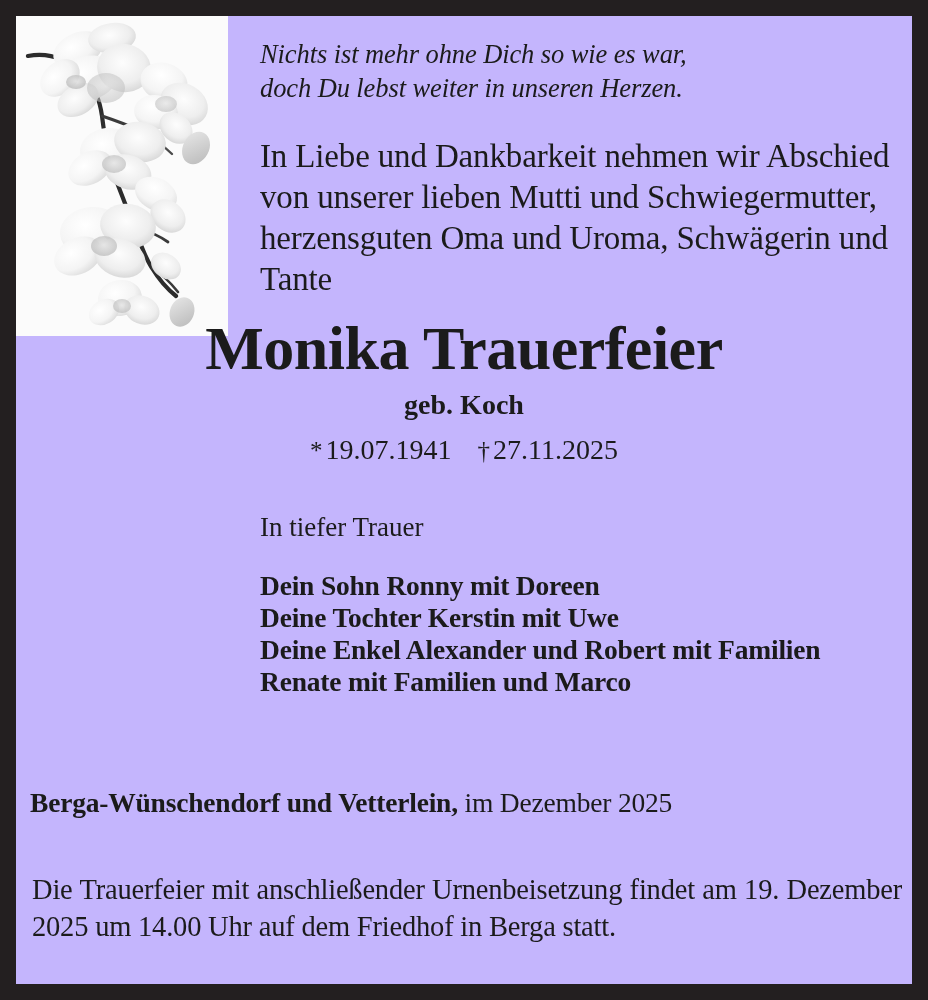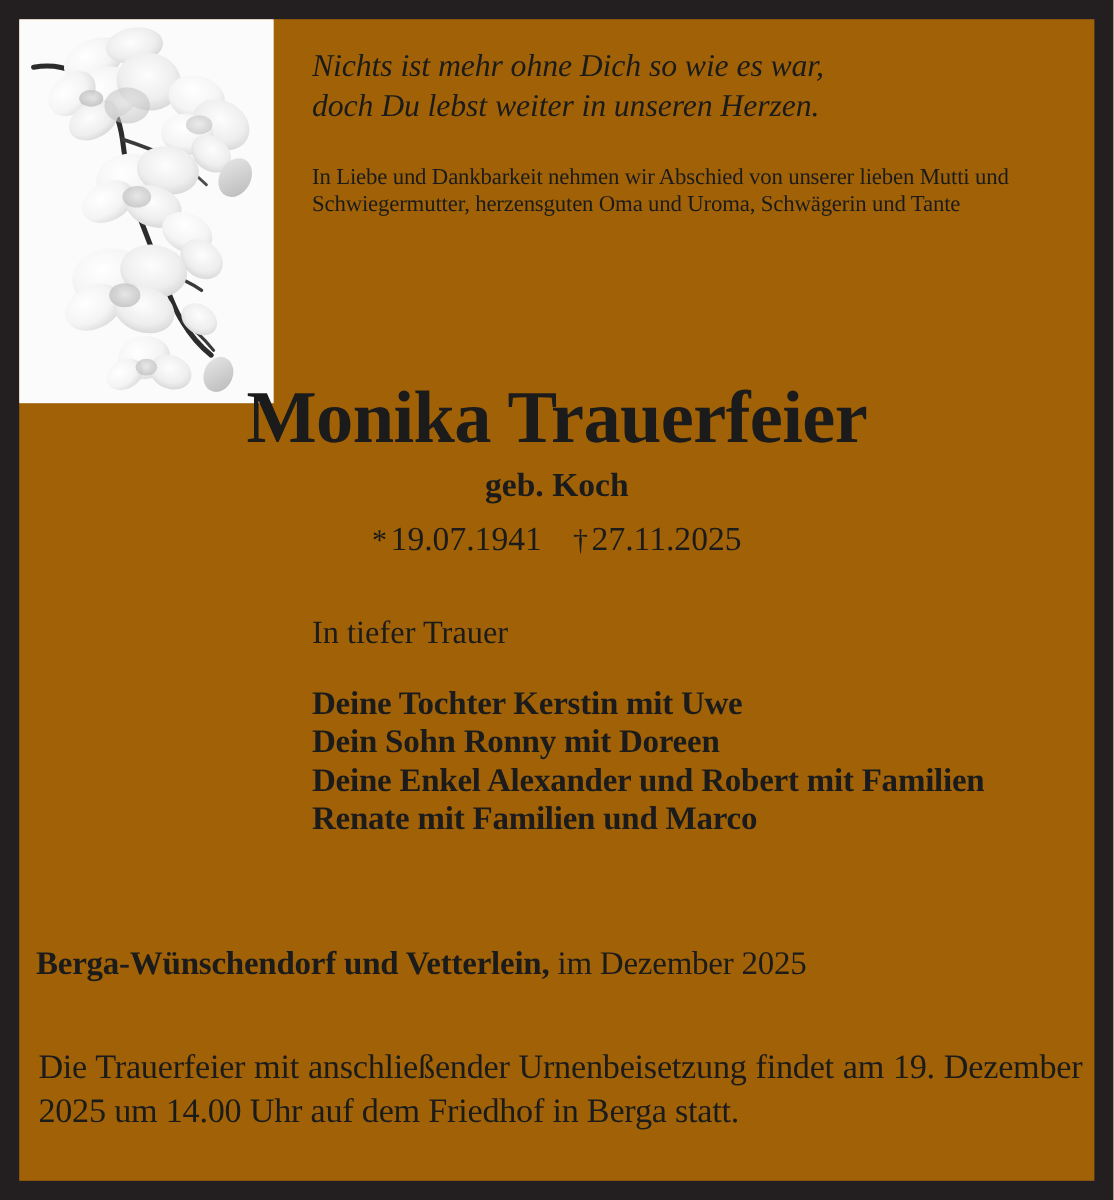--- a/index.html
+++ b/index.html
@@ -21,21 +21,21 @@
     width: 928px;
     height: 1000px;
     background: #231f20;
     padding: 16px 16px 16px 16px;
   }
   .paper {
     position: relative;
     box-sizing: border-box;
     width: 100%;
     height: 100%;
-    background: #a16207;
+    background: #c4b5fd;
     overflow: hidden;
   }
 
   
   .flower-block {
     position: absolute;
     left: 0;
     top: 0;
     width: 212px;
     height: 320px;
@@ -65,21 +65,21 @@
     font-style: italic;
     font-size: 26.5px;
     line-height: 1.30;
     color: #1b1b1b;
     letter-spacing: -0.1px;
   }
 
   .intro {
     margin: 0;
     padding-top: 30px;
-    font-size: 19px;
+    font-size: 33px;
     line-height: 1.24;
     color: #1b1b1b;
     letter-spacing: -0.15px;
   }
 
   
   .name-block {
     position: absolute;
     left: 16px;
     right: 16px;
@@ -281,22 +281,22 @@
       <h1 class="deceased-name">Monika Trauerfeier</h1>
       <p class="maiden-name">geb. Koch</p>
       <p class="life-dates">
         <span class="sym">*</span><span>19.07.1941</span><span class="sep"></span><span class="sym">†</span><span>27.11.2025</span>
       </p>
     </div>
 
     <div class="mourning-block">
       <p class="mourning-lead">In tiefer Trauer</p>
       <ul class="mourners" id="mourners-list">
+          <li>Dein Sohn Ronny mit Doreen</li>
           <li>Deine Tochter Kerstin mit Uwe</li>
-          <li>Dein Sohn Ronny mit Doreen</li>
           <li>Deine Enkel Alexander und Robert mit Familien</li>
           <li>Renate mit Familien und Marco</li>
         </ul>
     </div>
 
     <p class="place-line">
       <span class="place">Berga-Wünschendorf und Vetterlein,</span><span class="when"> im Dezember 2025</span>
     </p>
 
     <p class="service-info">Die Trauerfeier mit anschließender Urnenbeisetzung findet am 19. Dezember 2025 um 14.00 Uhr auf dem Friedhof in Berga statt.</p>

